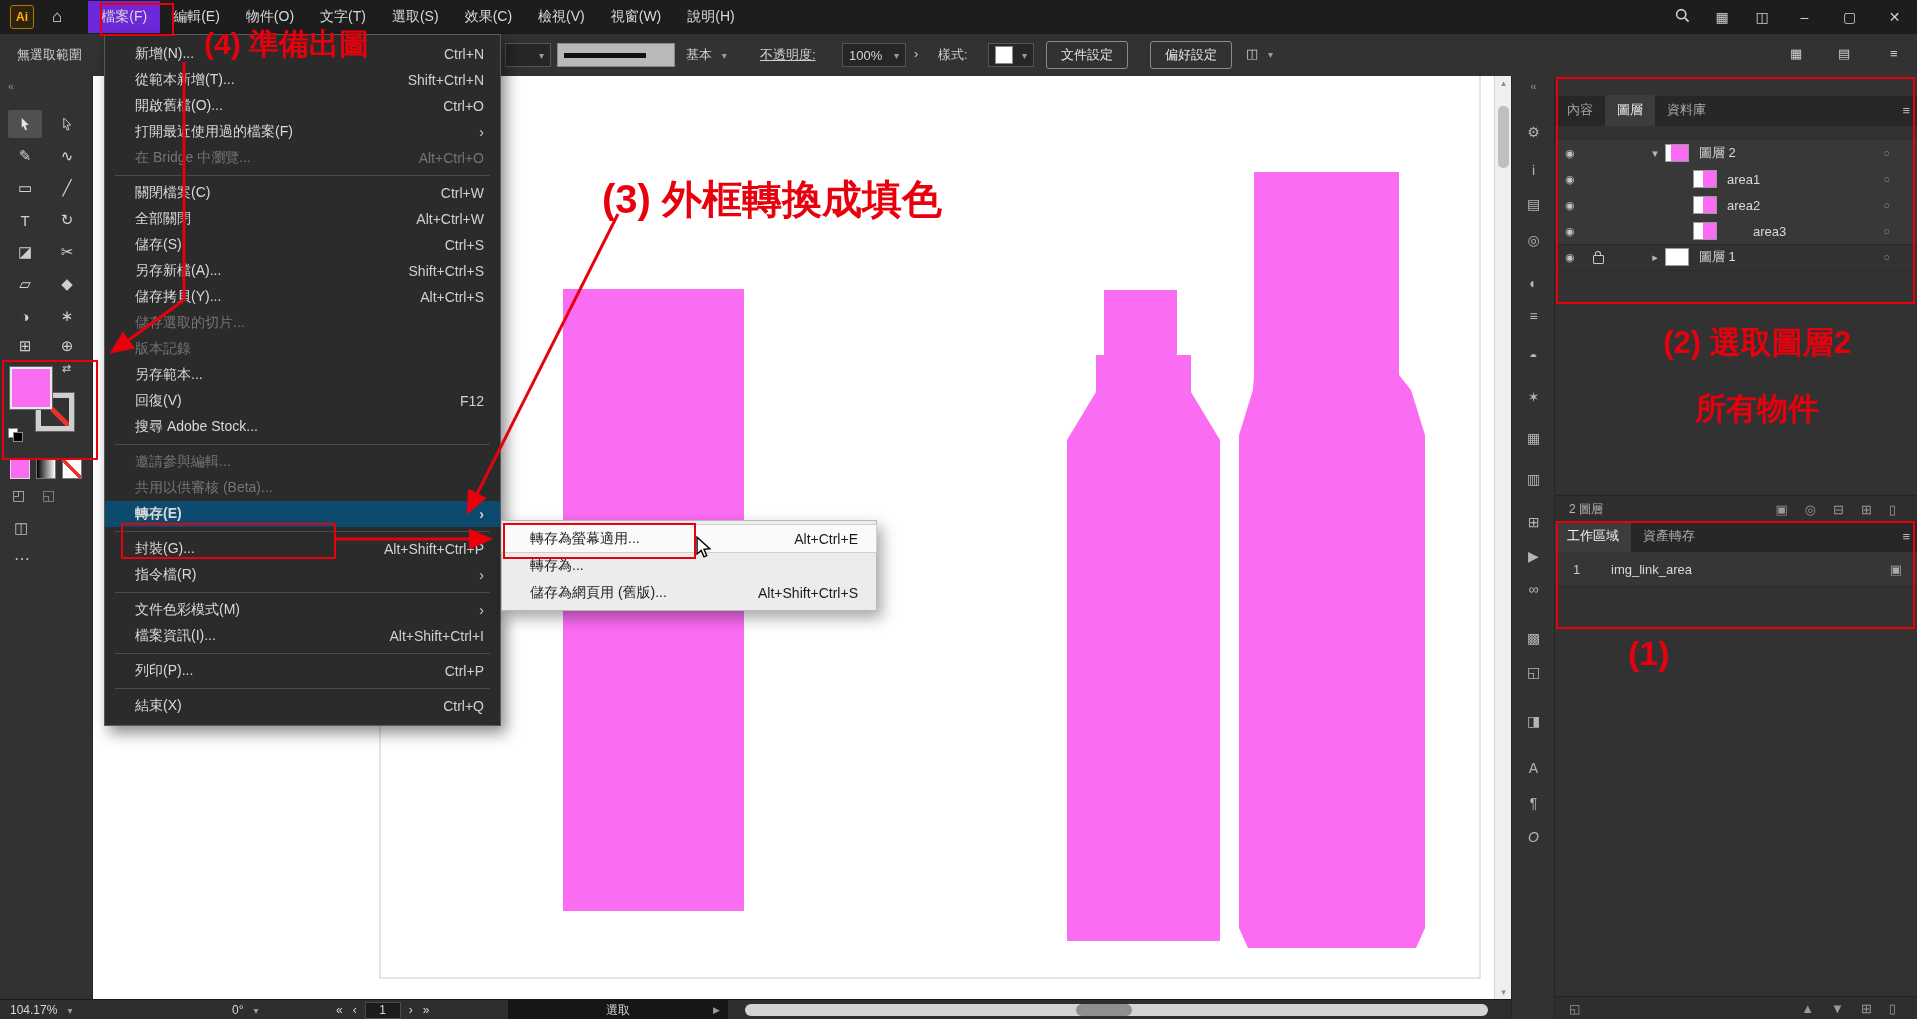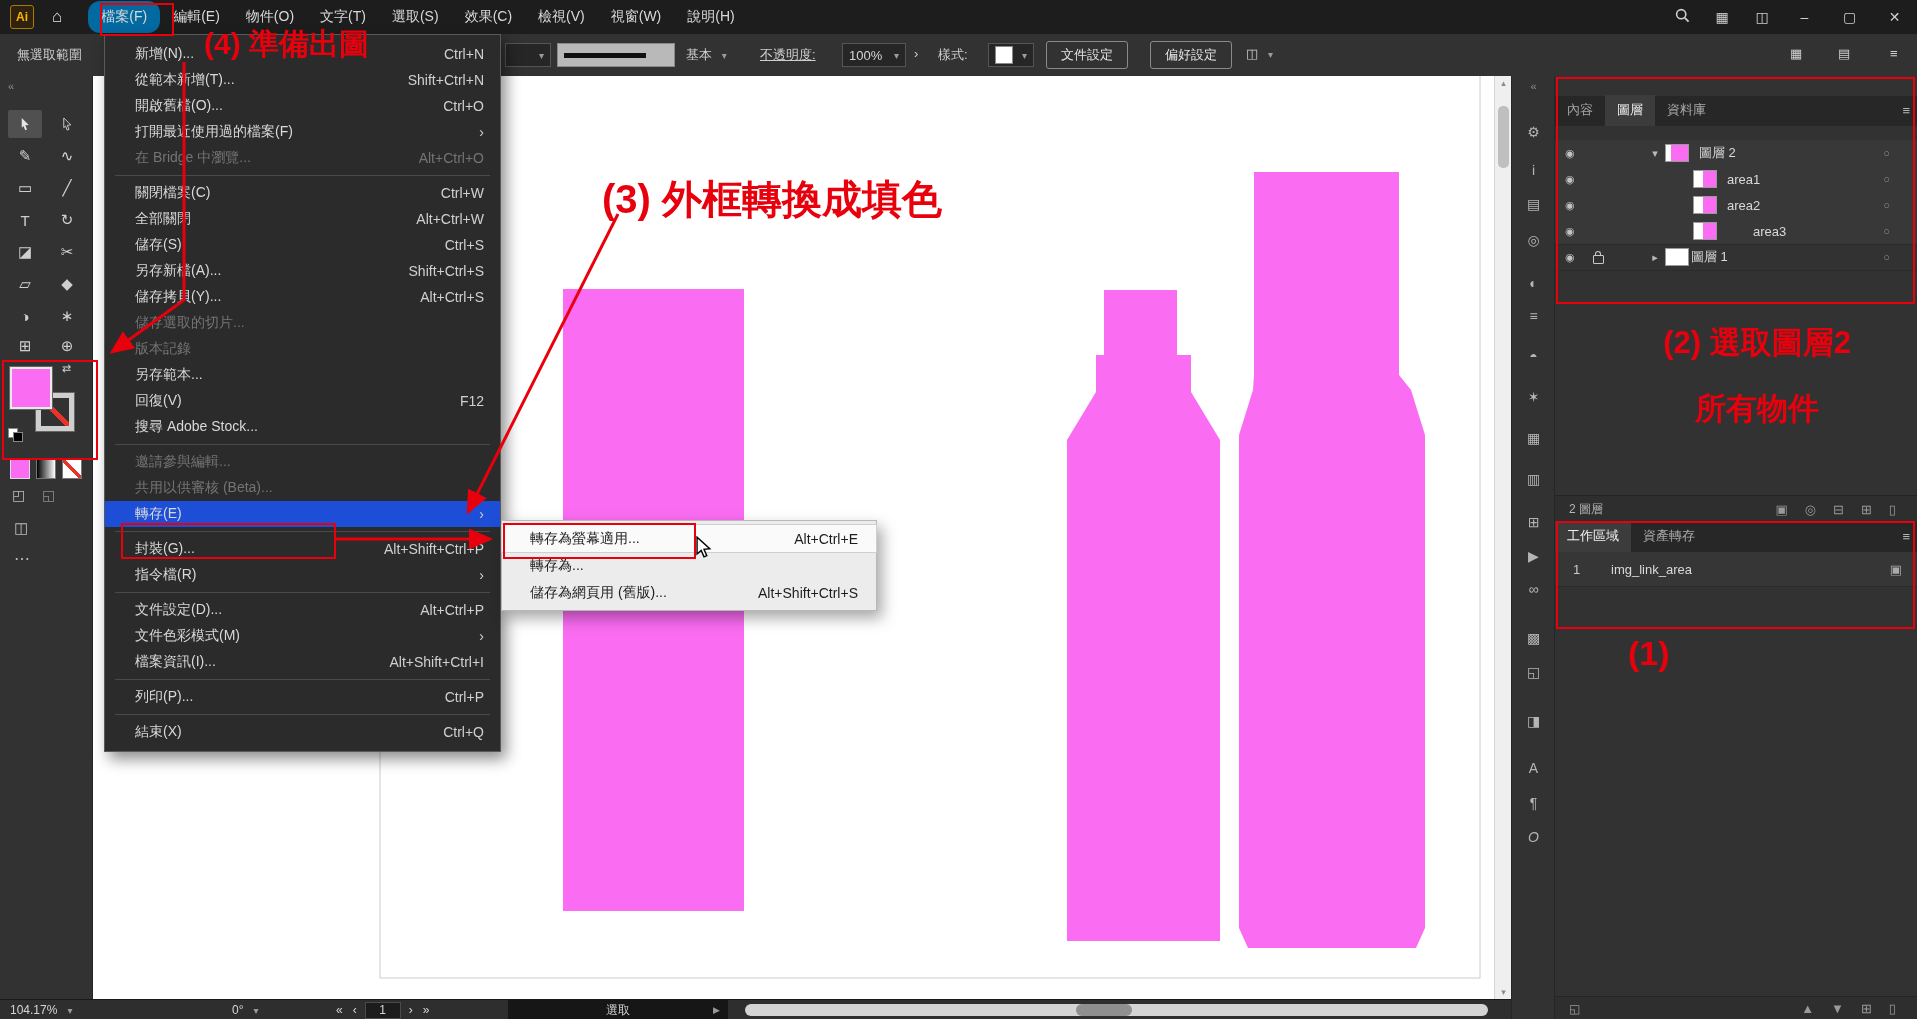--- a/index.html
+++ b/index.html
@@ -4,21 +4,21 @@
 <style>
   html,body{margin:0;padding:0;background:#1d1d1d;font-family:"Liberation Sans",sans-serif;}
   #app{position:relative;width:1917px;height:1019px;overflow:hidden;background:#323232;}
   .abs{position:absolute;}
   
   .titlebar{left:0;top:0;width:1917px;height:34px;background:#1d1d1d;display:flex;align-items:center;}
   .app-badge{width:22px;height:22px;margin-left:10px;background:#2f2310;color:#ffb400;border:1px solid #a97c00;border-radius:3px;font-size:12px;font-weight:bold;display:flex;align-items:center;justify-content:center;}
   .home{color:#e0e0e0;font-size:17px;margin-left:18px;}
   .tb-menus{display:flex;margin-left:26px;}
   .tb-menu{color:#d8d8d8;font-size:14px;padding:7px 13px;white-space:nowrap;}
-  .tb-menu.open{background:#0369a1;border-radius:12px;}
+  .tb-menu.open{background:#6d28d9;}
   .tb-right{position:absolute;right:0;top:0;height:34px;display:flex;align-items:center;}
   .tb-ic{width:40px;text-align:center;color:#cfcfcf;font-size:14px;}
   .winbtn{width:45px;height:34px;display:flex;align-items:center;justify-content:center;color:#cfcfcf;font-size:14px;}
   
   .controlbar{left:0;top:34px;width:1917px;height:42px;background:#323232;border-bottom:1px solid #1a1a1a;}
   .cb-text{color:#cfcfcf;font-size:13px;}
   .cb-field{background:#262626;border:1px solid #555;color:#d5d5d5;font-size:13px;display:flex;align-items:center;padding:0 6px;height:24px;box-sizing:border-box;}
   .cb-caret{color:#9a9a9a;font-size:10px;margin-left:6px;}
   .cb-btn{border:1px solid #8a8a8a;border-radius:3px;color:#e3e3e3;font-size:13px;padding:4px 14px;}
   .u{text-decoration:underline;}
@@ -66,21 +66,21 @@
   .lname{position:absolute;font-size:13px;color:#d9d9d9;}
   .ltarget{position:absolute;right:28px;color:#8f8f8f;font-size:11px;}
   .bluebar{position:absolute;left:83px;top:64px;width:5px;height:104px;}
   .prow{position:absolute;left:0;width:363px;background:#2e2e2e;border-top:1px solid #242424;border-bottom:1px solid #3b82f6;display:flex;align-items:center;color:#b5b5b5;font-size:12px;}
   .picbar{display:flex;gap:17px;position:absolute;right:22px;color:#9a9a9a;font-size:13px;}
   
   .menupanel{left:104px;top:34px;width:397px;background:#2b2b2b;border:1px solid #5a5a5a;box-shadow:5px 7px 14px rgba(0,0,0,.45);padding:6px 0;z-index:50;box-sizing:border-box;}
   .mi{height:26px;display:flex;align-items:center;padding:0 16px 0 30px;font-size:14px;color:#d9d9d9;white-space:nowrap;}
   .mi .sc{margin-left:auto;color:#d0d0d0;padding-left:30px;}
   .mi.dis, .mi.dis .sc{color:#747474;}
-  .mi.hl{background:#1d4ed8;}
+  .mi.hl{background:#0c4a6e;font-weight:bold;}
   .msep{height:1px;background:#4a4a4a;margin:4px 10px;}
   .submenu{left:501px;top:520px;width:376px;background:#ececec;border:1px solid #b8b8b8;box-shadow:5px 7px 14px rgba(0,0,0,.35);padding:4px 0;z-index:55;box-sizing:border-box;}
   .smi{height:27px;display:flex;align-items:center;padding:0 18px 0 28px;font-size:14px;color:#1c1c1c;white-space:nowrap;}
   .smi .sc{margin-left:auto;color:#1c1c1c;padding-left:26px;}
   .smi.hl{background:#fafafa;outline:1px solid #cfcfcf;}
   
   .redbox{position:absolute;border:2px solid #e8000d;z-index:90;pointer-events:none;}
   .ann{position:absolute;color:#e8000d;font-weight:bold;z-index:96;white-space:nowrap;}
   #arrows{position:absolute;left:0;top:0;z-index:95;pointer-events:none;}
   #cursor{position:absolute;z-index:120;pointer-events:none;}
@@ -290,21 +290,21 @@
       <span class="lname" style="left:172px;margin-left:26px;">area3</span>
       <span class="ltarget">○</span>
     </div>
     <div class="lrow" style="top:168px;">
       <span class="leye">◉</span>
       <span class="llockcol">
           <span class="lock"></span>
         </span>
       <span class="lchev">▸</span>
       <span class="lthumb" style="left:110px;"></span>
-      <span class="lname" style="left:136px;">圖層 1</span>
+      <span class="lname" style="left:144px;">圖層 1</span>
       <span class="ltarget">○</span>
     </div>
 
     <div class="prow" style="top:419px;height:27px;">
       <span style="margin-left:14px;">2 圖層</span>
       <span class="picbar" style="top:6px;">
         <span>▣</span>
         <span>◎</span>
         <span>⊟</span>
         <span>⊞</span>
@@ -412,24 +412,20 @@
     <div class="msep"></div>
     <div class="mi">
         <span>封裝(G)...</span>
         <span class="sc">Alt+Shift+Ctrl+P</span>
       </div>
     <div class="mi">
         <span>指令檔(R)</span>
         <span class="sc">›</span>
       </div>
     <div class="msep"></div>
-    <div class="mi">
-        <span>文件設定(D)...</span>
-        <span class="sc">Alt+Ctrl+P</span>
-      </div>
     <div class="mi">
         <span>文件色彩模式(M)</span>
         <span class="sc">›</span>
       </div>
     <div class="mi">
         <span>檔案資訊(I)...</span>
         <span class="sc">Alt+Shift+Ctrl+I</span>
       </div>
     <div class="msep"></div>
     <div class="mi">

